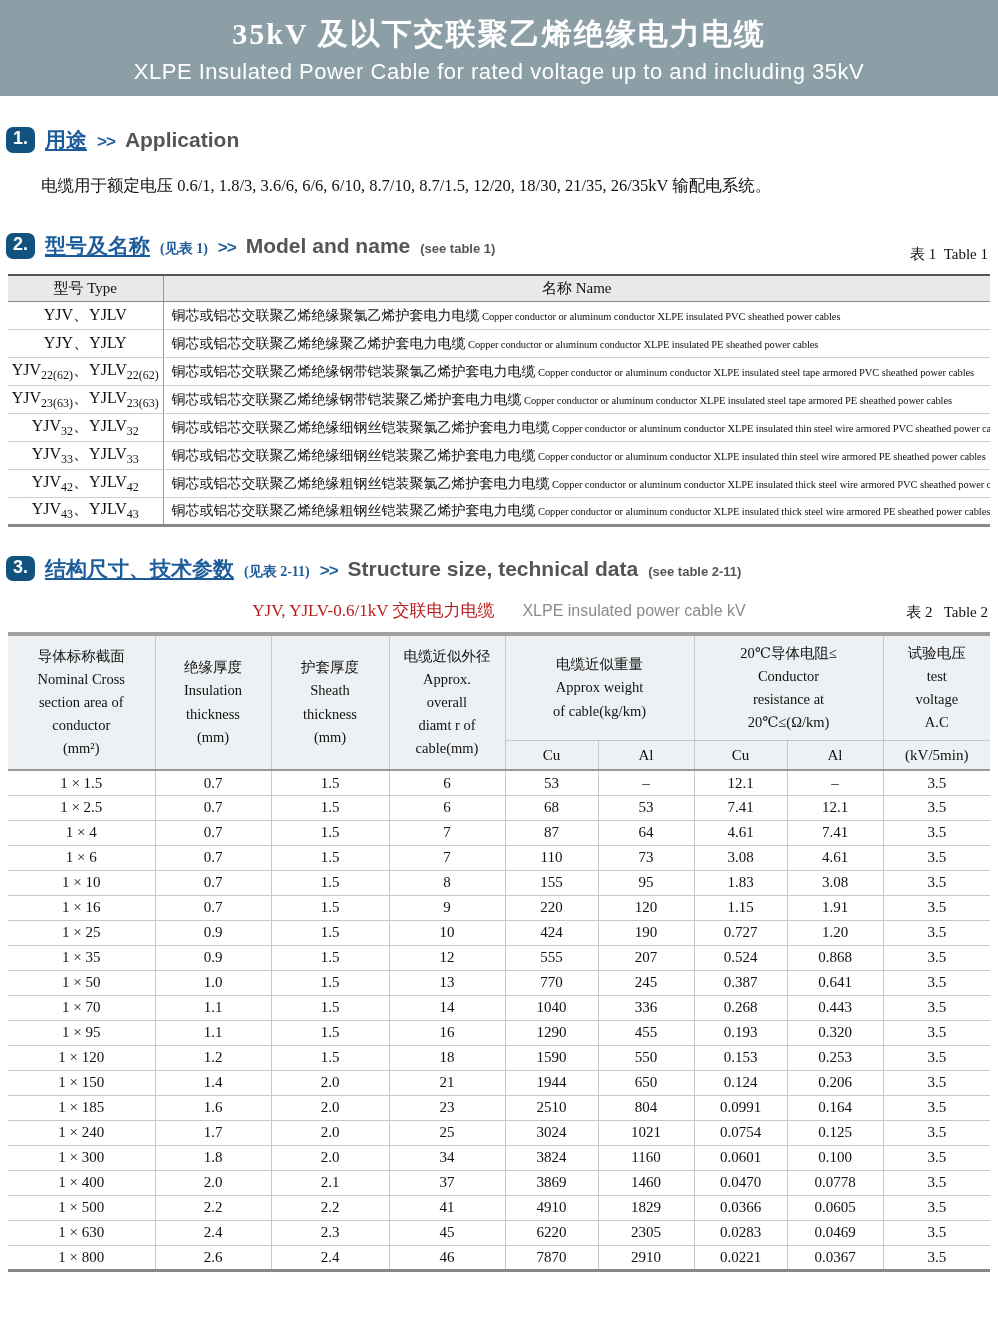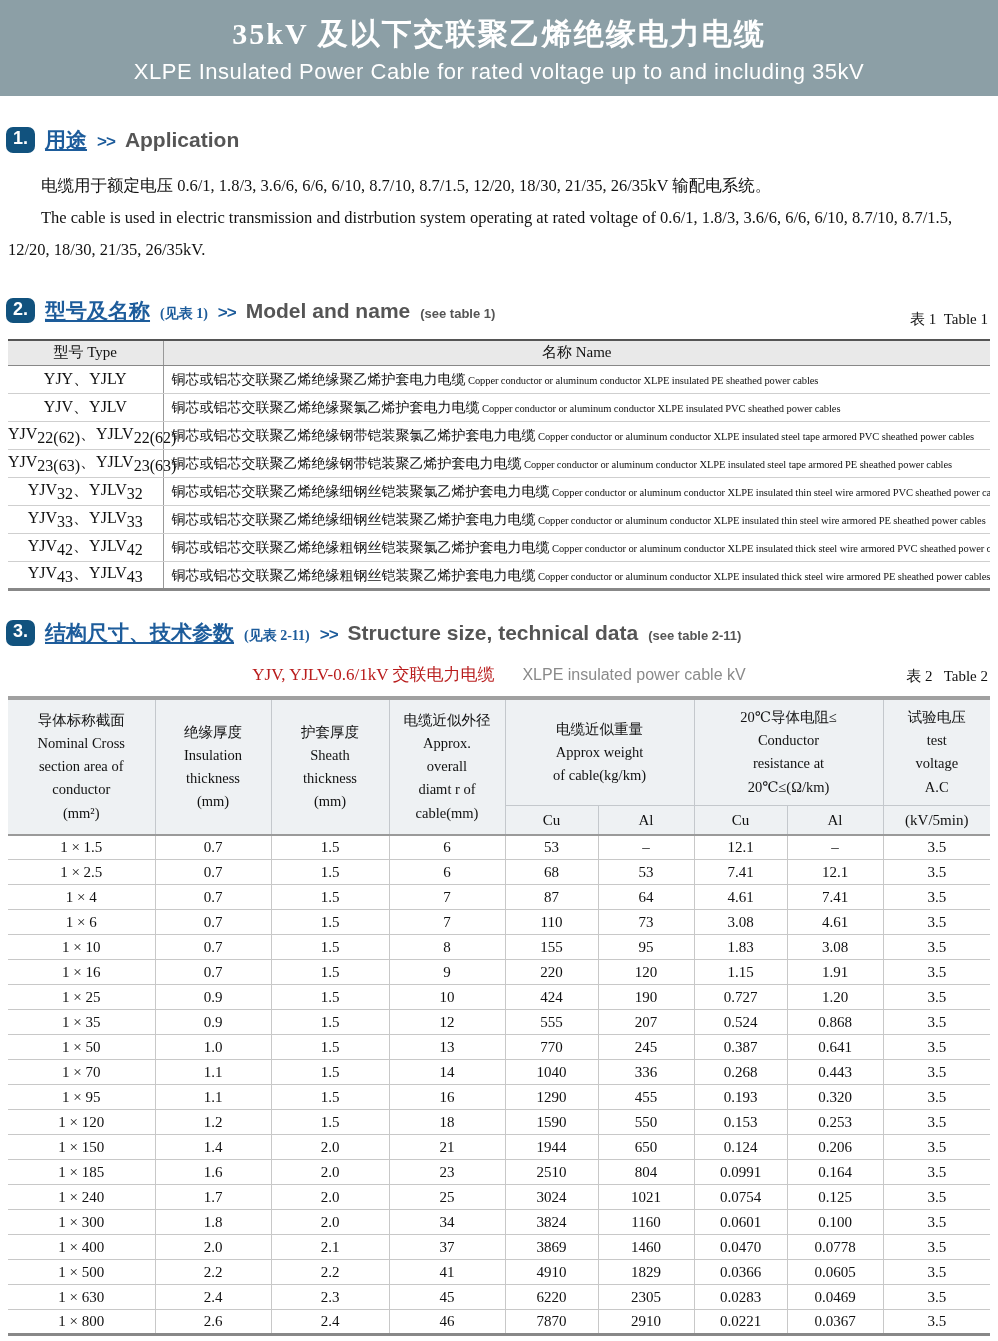--- a/index.html
+++ b/index.html
@@ -38,21 +38,21 @@
   table { border-collapse:collapse; width:100%; table-layout:fixed; }
   #table1 { border-top:2px solid #555; border-bottom:3px solid #888; }
   #table1 th {
     background:#e9e9e9; font-weight:normal; font-size:15px; height:26px;
     border-bottom:1px solid #888;
   }
   #table1 td { height:28px; border-bottom:1px solid #cfcfcf; }
   #table1 tr:last-child td { border-bottom:none; }
   #table1 th:first-child, #table1 td.type-cell { border-right:1px solid #999; }
   .type-cell { text-align:center; font-size:16px; white-space:nowrap; }
-  .type-cell sub { font-size:16px; }
+  .type-cell sub { font-size:12px; }
   .name-cell { padding-left:8px; white-space:nowrap; overflow:hidden; }
   .name-zh { font-size:14px; }
   .name-en { font-size:10.5px; letter-spacing:-0.1px; }
   
   #sec3 { margin-top:28px; }
   .subtitle-row { position:relative; margin-top:16px; text-align:center; }
   .subtitle-zh { font-size:17px; color:#b91c1c; }
   .subtitle-en { font-family:"Liberation Sans","DejaVu Sans",sans-serif; font-size:16px; color:#8a8a8a; margin-left:24px; }
   .subtitle-row .table-label { bottom:0;font-family:Liberation Serif, serif; }
   
@@ -83,21 +83,20 @@
 
 <section id="sec1">
   <div class="sec-header">
     <span class="sec-badge">1.</span>
     <span class="sec-title-zh">用途</span>
     <span class="sec-arrows">&gt;&gt;</span>
     <span class="sec-title-en">Application</span>
   </div>
   <div class="paragraphs">
     <p>电缆用于额定电压 0.6/1, 1.8/3, 3.6/6, 6/6, 6/10, 8.7/10, 8.7/1.5, 12/20, 18/30, 21/35, 26/35kV 输配电系统。</p>
-    <p>The cable is used in electric transmission and distrbution system operating at rated voltage of 0.6/1, 1.8/3, 3.6/6, 6/6, 6/10, 8.7/10, 8.7/1.5, 12/20, 18/30, 21/35, 26/35kV.</p>
   </div>
 </section>
 
 <section id="sec2">
   <div class="sec-header">
     <span class="sec-badge">2.</span>
     <span class="sec-title-zh">型号及名称</span>
     <span class="sec-note-zh">(见表 1)</span>
     <span class="sec-arrows">&gt;&gt;</span>
     <span class="sec-title-en">Model and name</span>
@@ -111,26 +110,26 @@
           <col>
         </colgroup>
       <thead>
         <tr>
           <th>型号  Type</th>
           <th>名称  Name</th>
         </tr>
       </thead>
       <tbody>
           <tr>
+            <td class="type-cell">YJV、YJLV</td>
+            <td class="name-cell"><span class="name-zh">铜芯或铝芯交联聚乙烯绝缘聚氯乙烯护套电力电缆</span><span class="name-en"> Copper conductor or aluminum conductor XLPE insulated PVC sheathed power cables</span></td>
+          </tr>
+          <tr>
             <td class="type-cell">YJY、YJLY</td>
             <td class="name-cell"><span class="name-zh">铜芯或铝芯交联聚乙烯绝缘聚乙烯护套电力电缆</span><span class="name-en"> Copper conductor or aluminum conductor XLPE insulated PE sheathed power cables</span></td>
-          </tr>
-          <tr>
-            <td class="type-cell">YJV、YJLV</td>
-            <td class="name-cell"><span class="name-zh">铜芯或铝芯交联聚乙烯绝缘聚氯乙烯护套电力电缆</span><span class="name-en"> Copper conductor or aluminum conductor XLPE insulated PVC sheathed power cables</span></td>
           </tr>
           <tr>
             <td class="type-cell">YJV<sub>22(62)</sub>、YJLV<sub>22(62)</sub></td>
             <td class="name-cell"><span class="name-zh">铜芯或铝芯交联聚乙烯绝缘钢带铠装聚氯乙烯护套电力电缆</span><span class="name-en"> Copper conductor or aluminum conductor XLPE insulated steel tape armored PVC sheathed power cables</span></td>
           </tr>
           <tr>
             <td class="type-cell">YJV<sub>23(63)</sub>、YJLV<sub>23(63)</sub></td>
             <td class="name-cell"><span class="name-zh">铜芯或铝芯交联聚乙烯绝缘钢带铠装聚乙烯护套电力电缆</span><span class="name-en"> Copper conductor or aluminum conductor XLPE insulated steel tape armored PE sheathed power cables</span></td>
           </tr>
           <tr>

